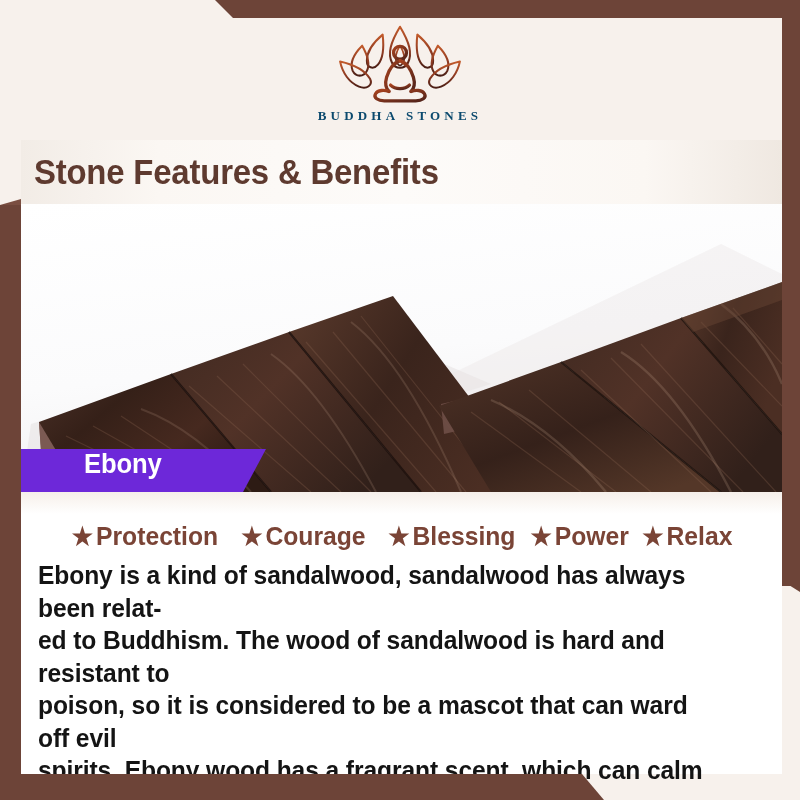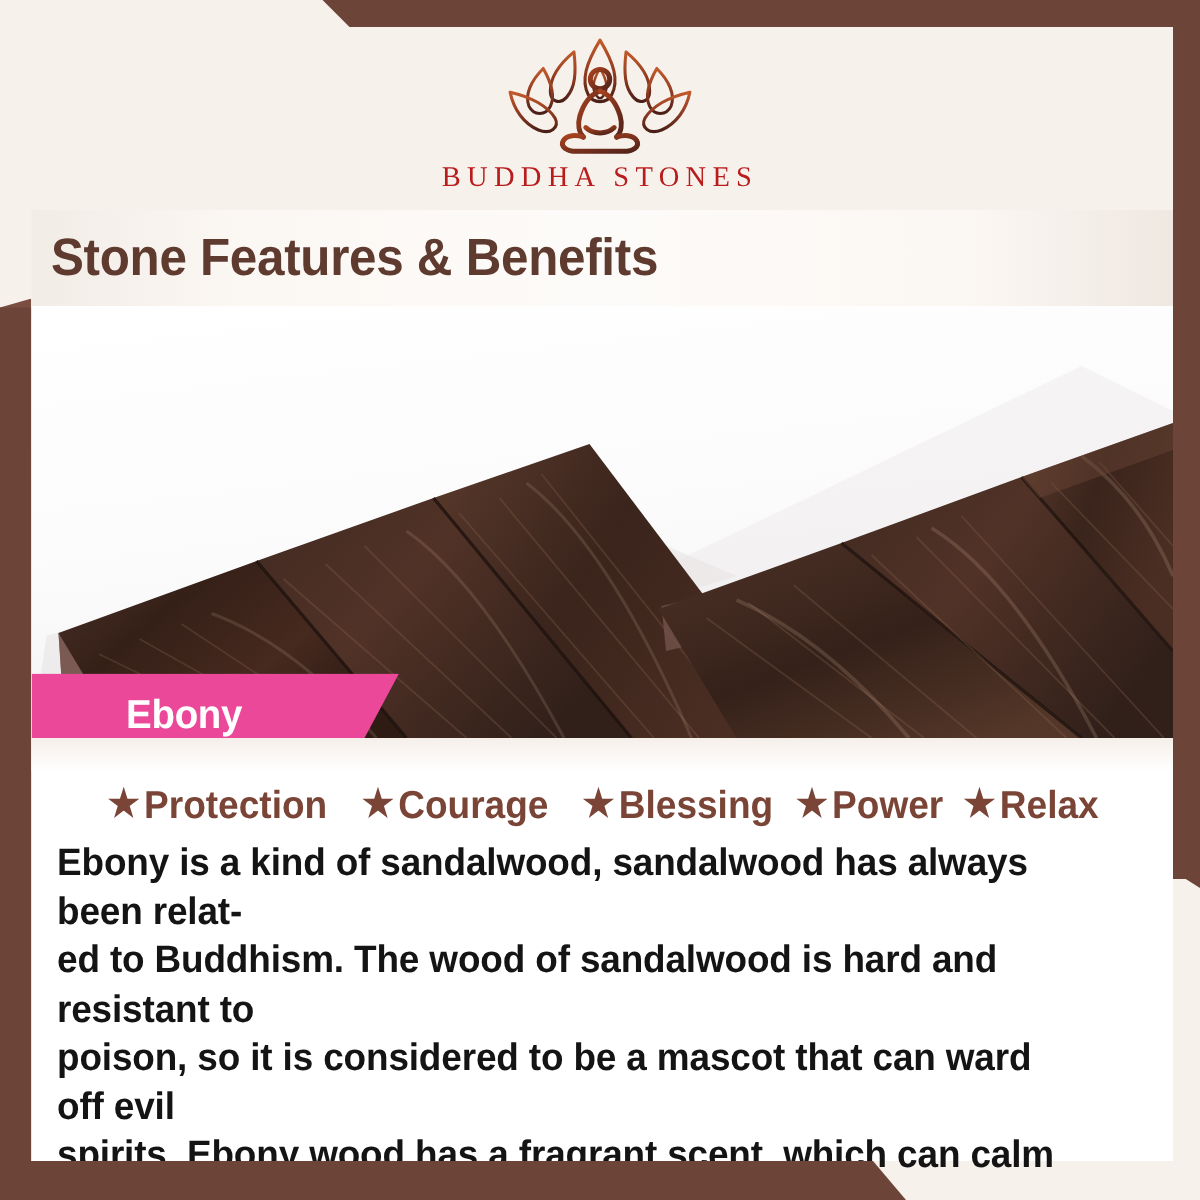--- a/index.html
+++ b/index.html
@@ -49,22 +49,22 @@
 
   
   .logo-wrap{
     position:absolute;left:0;top:22px;width:800px;height:120px;
     display:flex;flex-direction:column;align-items:center;justify-content:flex-start;
   }
   .logo-mark{width:160px;height:82px;display:block;}
   .logo-word{
     margin-top:4px;
     font-family:"Liberation Serif", serif;
-    font-size:19px;letter-spacing:4.2px;color:#b91c1c;
-    font-weight:400;
+    font-size:13px;letter-spacing:4.2px;color:#0c4a6e;
+    font-weight:700;
   }
 
   
   .title-band{
     position:absolute;left:21px;top:140px;width:761px;height:64px;
     background:linear-gradient(to right,#f2ece6 0%, #fbf7f3 18%, #fdfbf9 50%, #fbf7f3 82%, #efe8e1 100%);
     display:flex;align-items:center;justify-content:flex-start;
   }
   .title-text{
     font-family:"Liberation Sans Narrow","Liberation Sans",sans-serif;
@@ -79,23 +79,23 @@
   
   .photo{
     position:absolute;left:21px;top:204px;width:761px;height:288px;
     overflow:hidden;background:#fdfdfd;
   }
   .photo svg{display:block;width:761px;height:288px;}
 
   
   .ribbon{
     position:absolute;left:21px;top:449px;width:245px;height:43px;
-    background:#ec4899;
+    background:#6d28d9;
     clip-path:polygon(0 0, 245px 0, 222px 43px, 0 43px);
-    display:flex;align-items:flex-end;
+    display:flex;align-items:flex-start;
   }
   .ribbon-text{
     margin-left:61px;
     font-family:"Liberation Sans Narrow","Liberation Sans",sans-serif;
     font-weight:700;font-size:27px;color:#ffffff;
     transform:scaleX(0.95);
     letter-spacing:-0.2px;
   }
 
   

